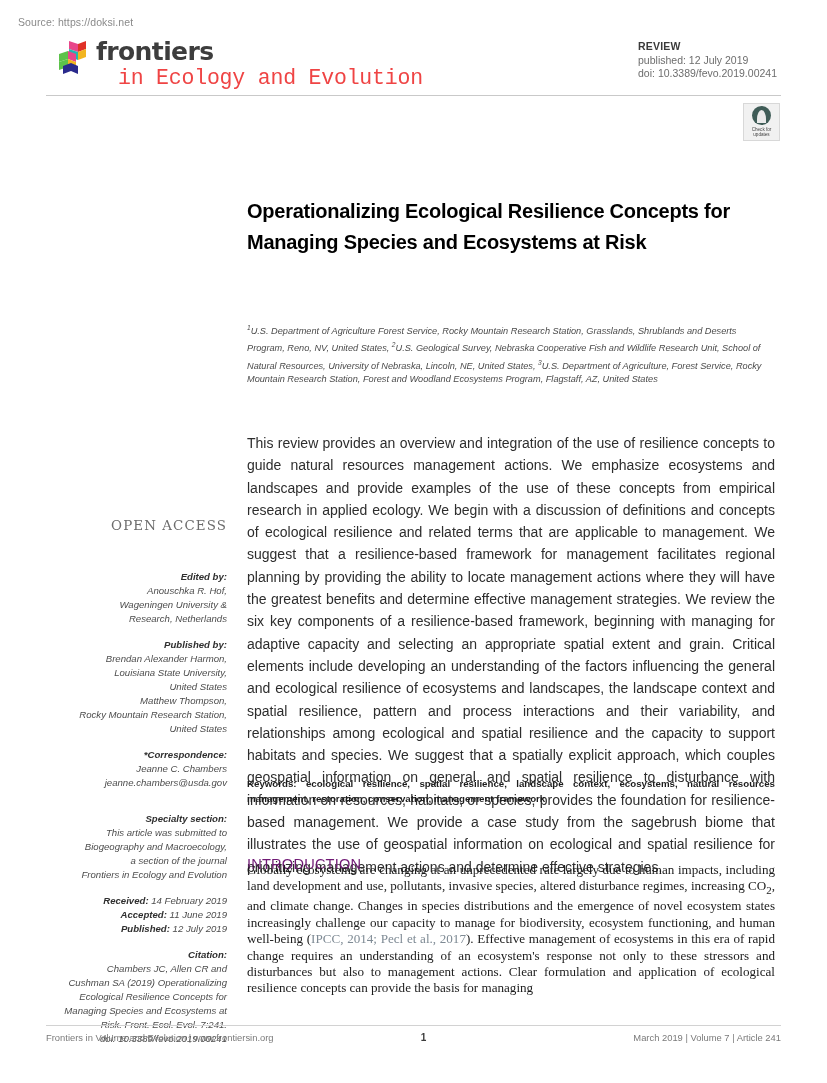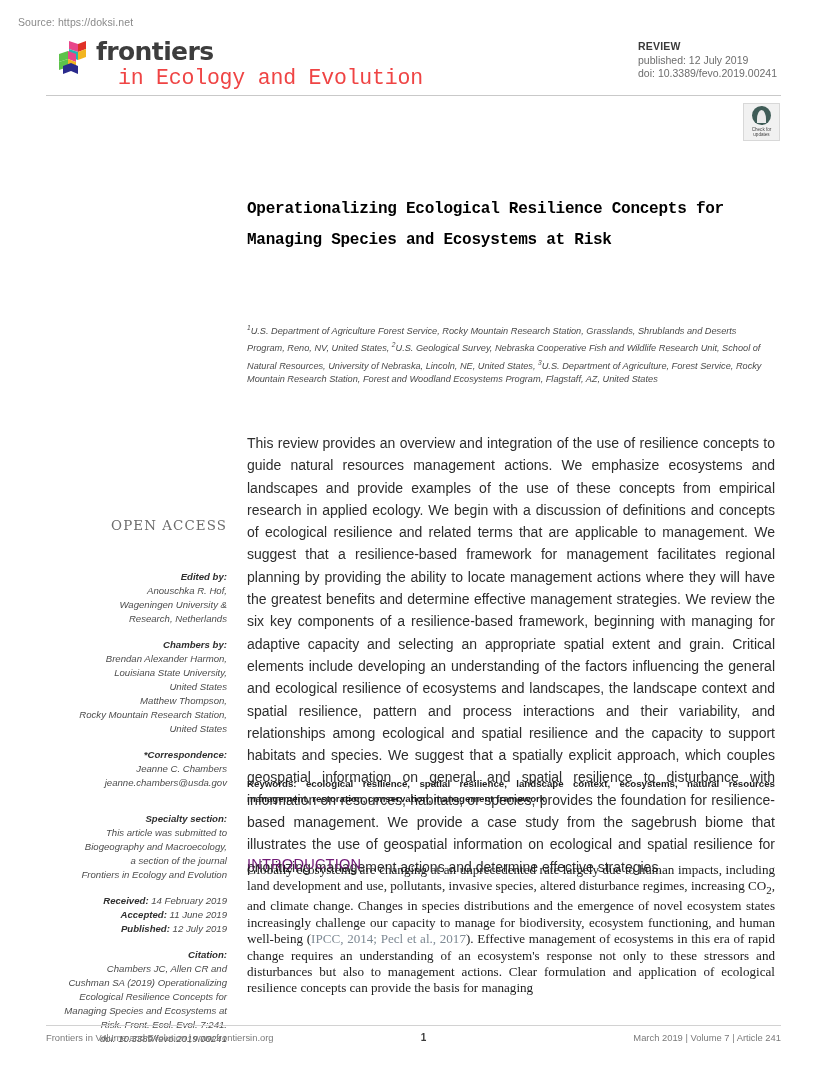--- a/index.html
+++ b/index.html
@@ -142,23 +142,23 @@
     margin-top: 2px;
     font-family: "Liberation Sans", sans-serif;
   }
 
   
   .title {
     position: absolute;
     left: 247px;
     top: 183px;
     width: 528px;
-    font-family: Liberation Mono, monospace;
-    font-weight: 700;
-    font-size: 16px;
+    font-family: Liberation Sans, sans-serif;
+    font-weight: 700;
+    font-size: 20px;
     line-height: 31px;
     color: #000000;
     letter-spacing: -0.25px;
   }
   .authors {
     position: absolute;
     left: 247px;
     top: 294px;
     width: 528px;
     font-weight: 700;
@@ -365,21 +365,21 @@
     <div class="oa">OPEN ACCESS</div>
 
     <div class="sb-block">
       <div class="sb-head">Edited by:</div>
       <div class="sb-line">Anouschka R. Hof,</div>
       <div class="sb-line">Wageningen University &amp;</div>
       <div class="sb-line">Research, Netherlands</div>
     </div>
 
     <div class="sb-block">
-      <div class="sb-head">Chambers by:</div>
+      <div class="sb-head">Published by:</div>
       <div class="sb-line">Brendan Alexander Harmon,</div>
       <div class="sb-line">Louisiana State University,</div>
       <div class="sb-line">United States</div>
       <div class="sb-line">Matthew Thompson,</div>
       <div class="sb-line">Rocky Mountain Research Station,</div>
       <div class="sb-line">United States</div>
     </div>
 
     <div class="sb-block">
       <div class="sb-head">*Correspondence:</div>

